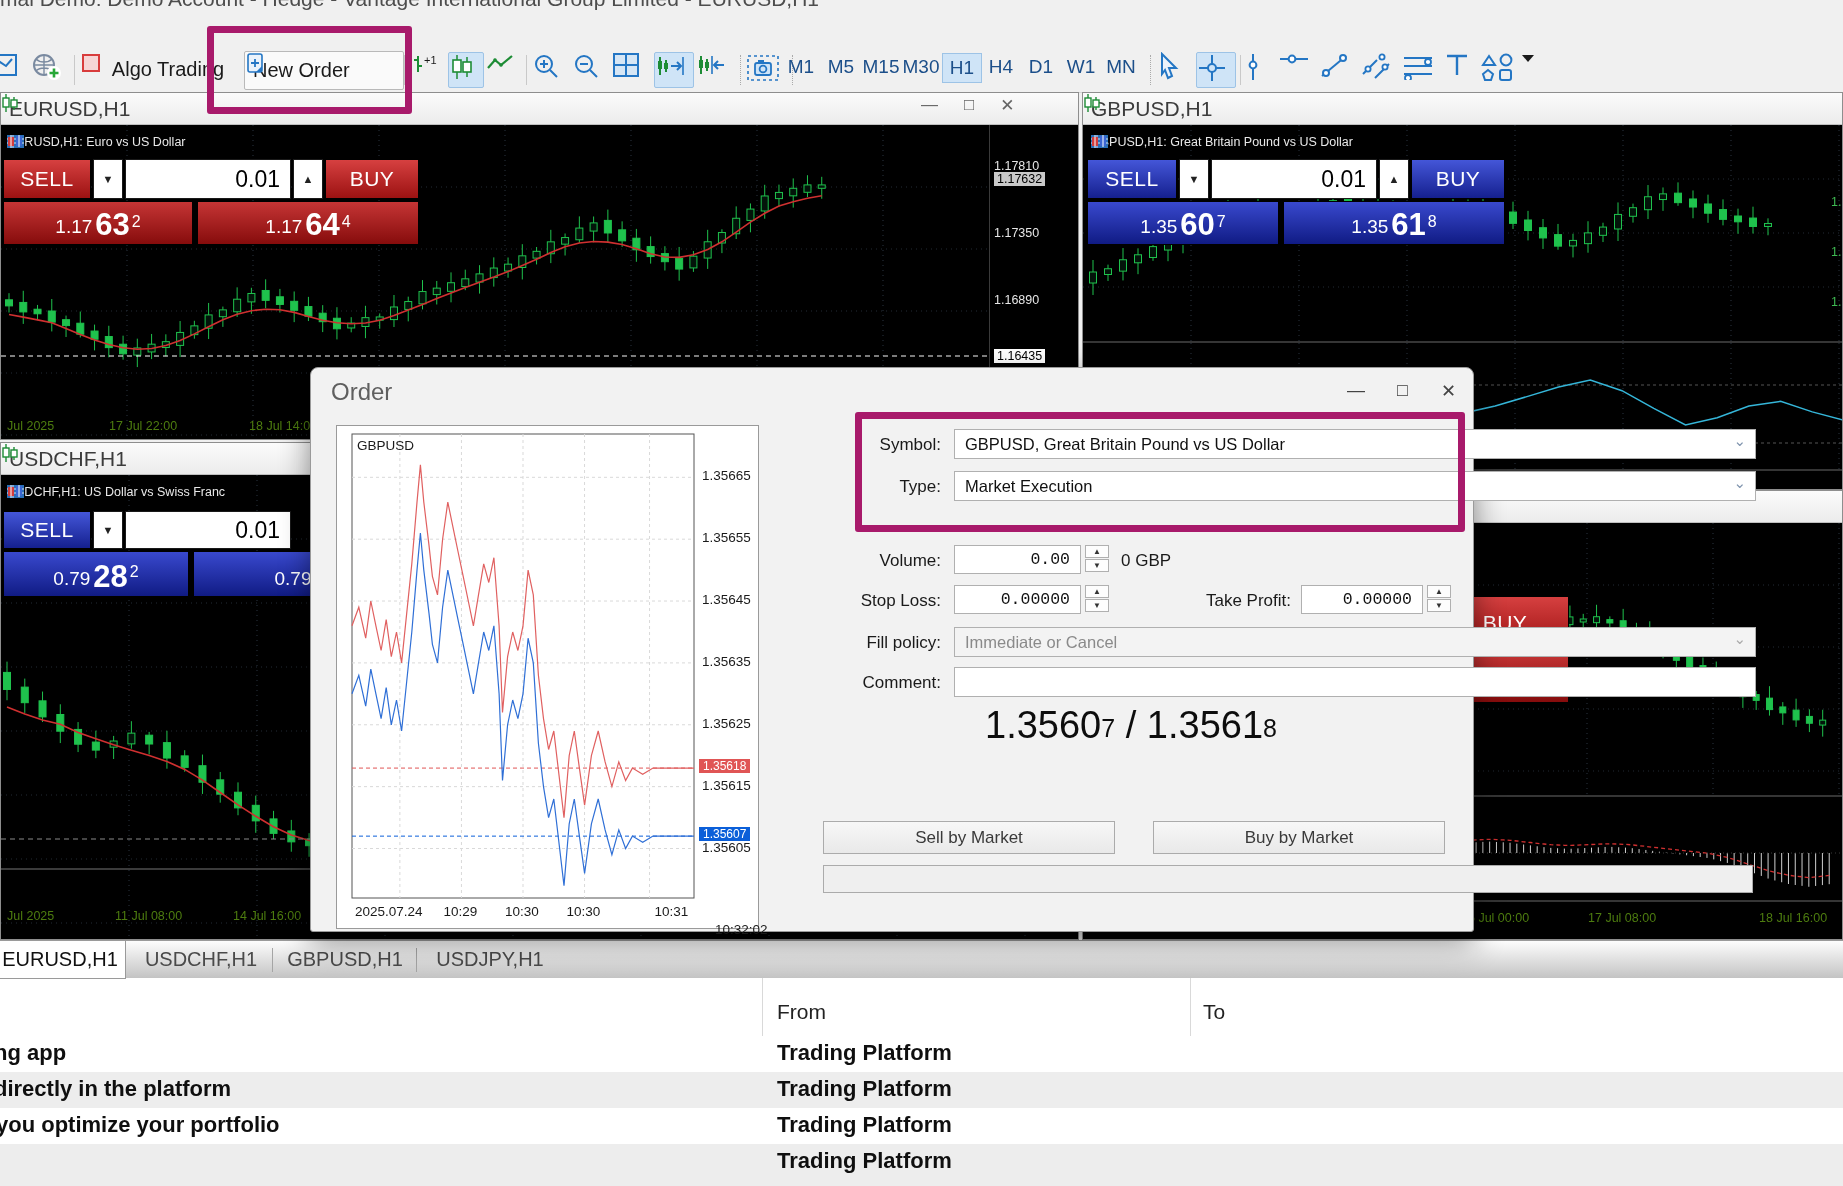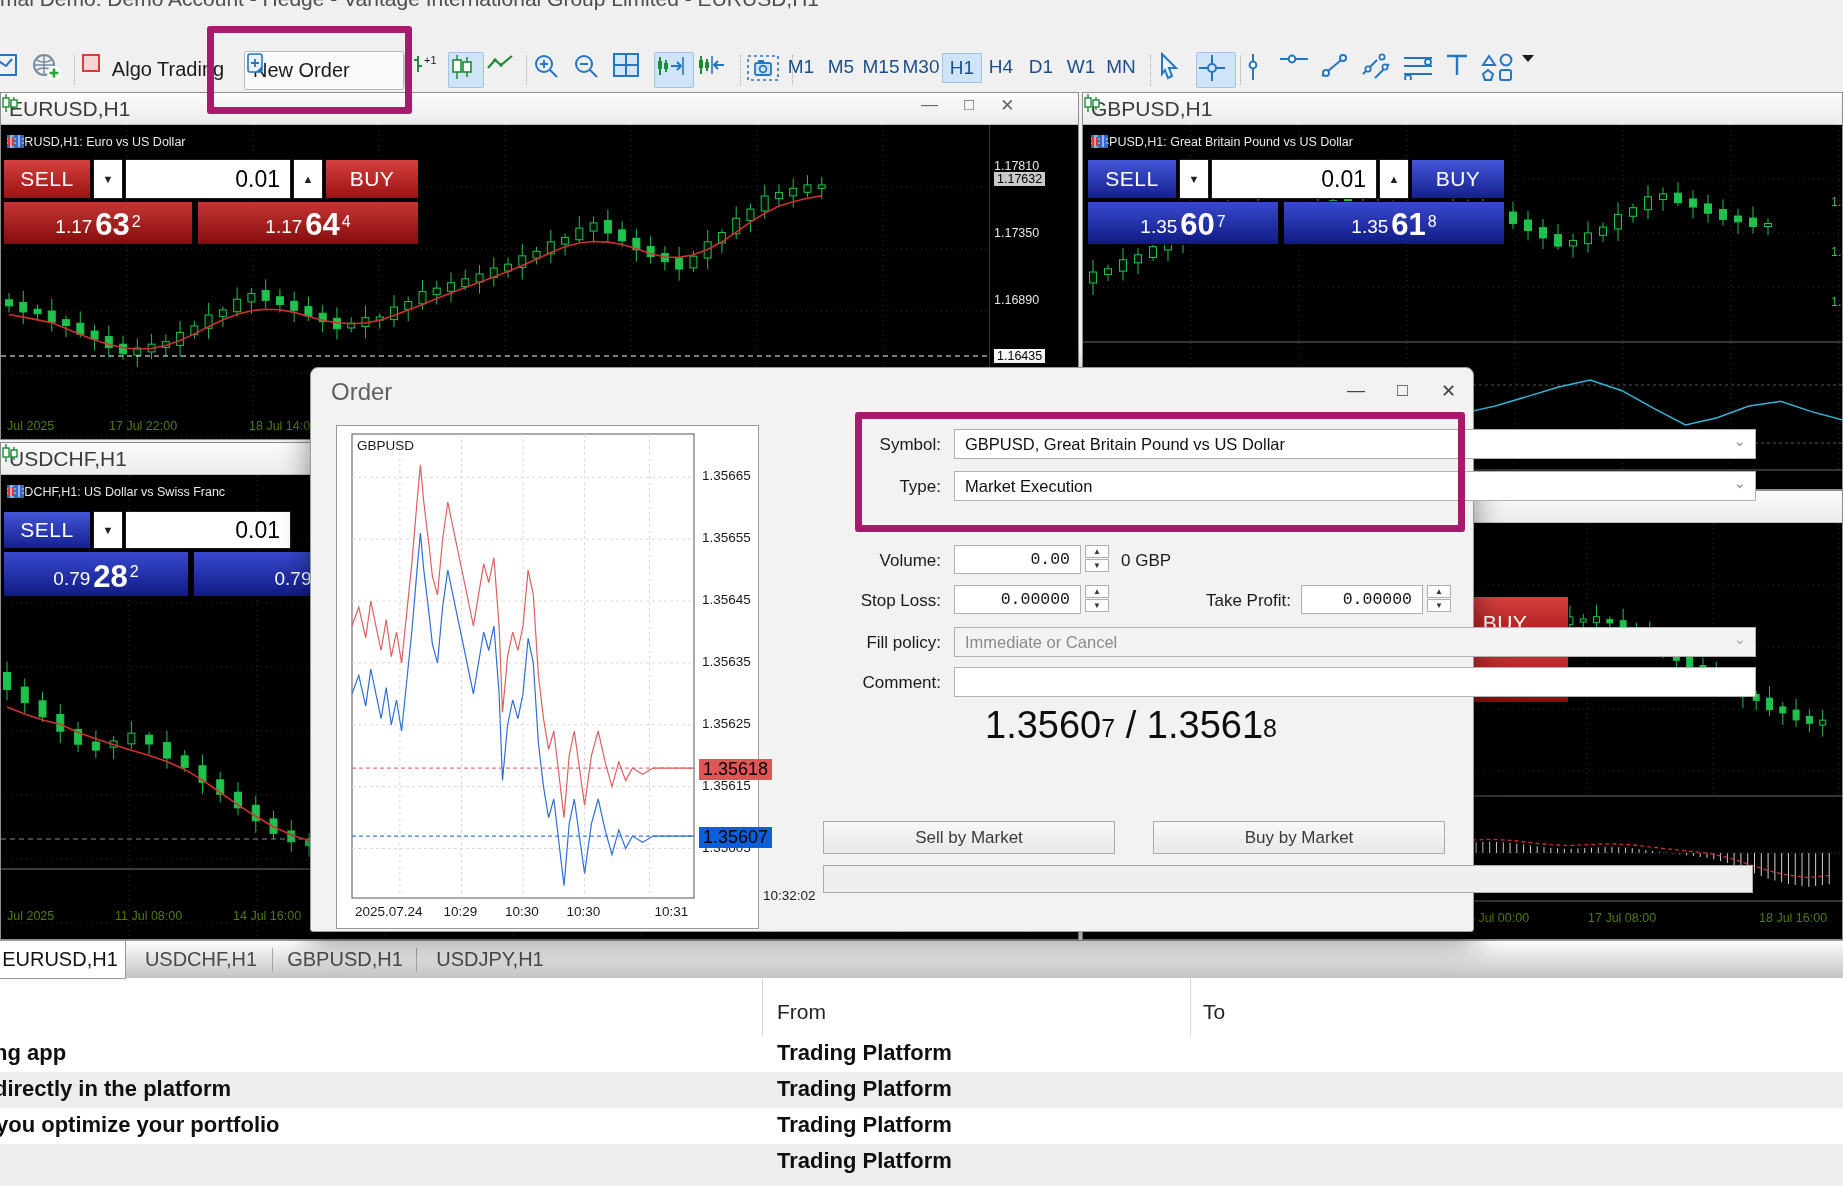--- a/index.html
+++ b/index.html
@@ -68,21 +68,21 @@
   .spin div{position:absolute;left:0;width:24px;height:13px;background:#fdfdfd;border:1px solid #b0b0b0;
      box-sizing:border-box;font-size:8px;color:#333;text-align:center;line-height:11px;}
   .dbtn{position:absolute;height:31px;background:linear-gradient(#f7f7f7,#e9e9e9);border:1px solid #ababab;
      font-size:17px;color:#3a3a3a;display:flex;align-items:center;justify-content:center;}
   #dprogress{position:absolute;background:#efefef;border:1px solid #ababab;box-sizing:border-box;}
   #dquote{position:absolute;left:500px;top:336px;width:640px;text-align:center;color:#0d0d0d;font-size:38px;}
   #dquote .sub{font-size:25px;position:relative;top:-1px;}
   
   #tickpanel{position:absolute;left:25px;top:57px;width:423px;height:504px;background:#fff;border:1px solid #9a9a9a;box-sizing:border-box;}
   .tick-lab{position:absolute;font-size:13.5px;color:#1a1a1a;white-space:nowrap;}
-  .tick-box{position:absolute;font-size:18px;color:#000000;padding:0 4px;}
+  .tick-box{position:absolute;font-size:12px;color:#ffffff;padding:0 4px;}
   
   #tabsbar{left:0;top:940px;width:1843px;height:38px;background:linear-gradient(#fdfdfd,#c2c2c2);border-top:1px solid #9a9a9a;}
   .tab{position:absolute;top:0;height:37px;display:flex;align-items:center;justify-content:center;font-size:20px;color:#4a4a4a;}
   .tab.active{background:#fff;border:1px solid #9a9a9a;border-top:none;color:#111;z-index:2;}
   .tabsep{position:absolute;top:7px;height:24px;border-left:1px solid #a5a5a5;}
   #bottomtable{left:0;top:978px;width:1843px;height:208px;background:#fff;}
   .brow{position:absolute;left:0;width:1843px;height:36px;border-bottom:1px solid #d9d9d9;}
   .bcell{position:absolute;top:4px;font-size:22px;font-weight:bold;color:#0f0f0f;white-space:nowrap;}
   .bhead{position:absolute;font-size:21px;color:#222;}
   .vline{position:absolute;top:0;height:208px;border-left:1px solid #d9d9d9;}
@@ -1078,21 +1078,21 @@
           <div class="tick-lab" style="left: 365px; top: 289.773px;">1.35625</div>
           <div class="tick-lab" style="left: 365px; top: 351.64px;">1.35615</div>
           <div class="tick-lab" style="left: 365px; top: 413.507px;">1.35605</div>
           <div class="tick-box" style="left: 362px; top: 333.08px; background: rgb(224, 85, 85);">1.35618</div>
           <div class="tick-box" style="left: 362px; top: 401.133px; background: rgb(11, 95, 217);">1.35607</div>
           <div class="tick-lab" style="left: 18px; top: 478px;">2025.07.24</div>
           <div class="tick-lab" style="left: 106.44px; top: 478px;">10:29</div>
           <div class="tick-lab" style="left: 168px; top: 478px;">10:30</div>
           <div class="tick-lab" style="left: 229.56px; top: 478px;">10:30</div>
           <div class="tick-lab" style="left: 294.54px; top: 478px; margin-left: 23px;">10:31</div>
-          <div class="tick-lab" style="left: 378px; top: 462px; margin-left: 48px;">10:32:02</div>
+          <div class="tick-lab" style="left: 378px; top: 496px;">10:32:02</div>
         </div>
     </div>
 
     <div class="dlabel" style="left:450px;top:67px">Symbol:</div>
     <div class="dfield" style="left:643px;top:61px;width:802px;height:30px">
       <span>GBPUSD, Great Britain Pound vs US Dollar</span>
         <span class="chev">⌄</span>
     </div>
     <div class="dlabel" style="left:450px;top:109px">Type:</div>
     <div class="dfield" style="left:643px;top:103px;width:802px;height:30px">

